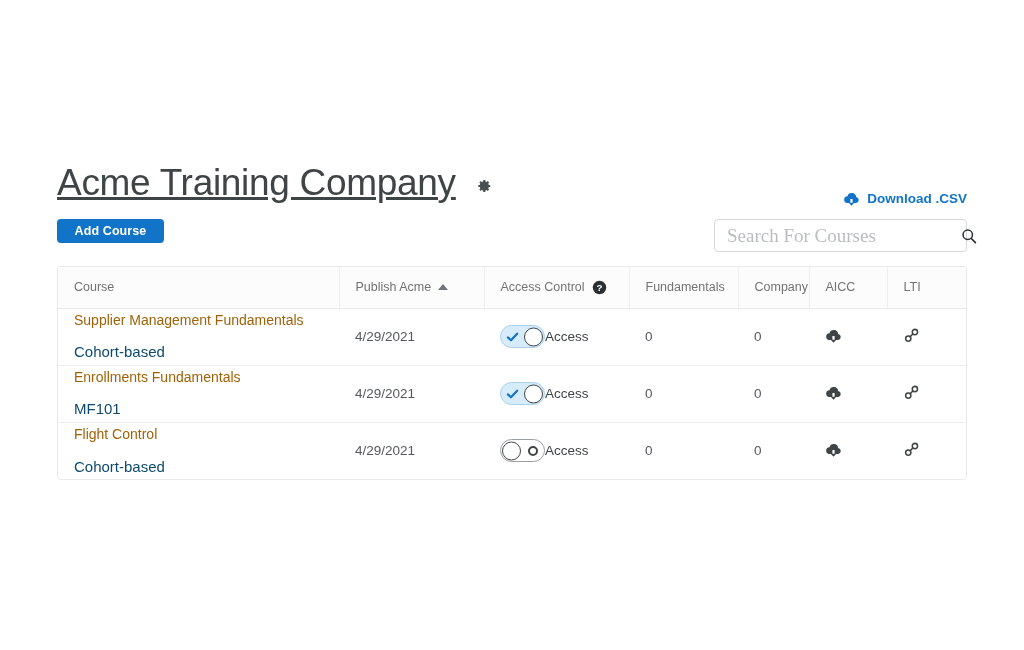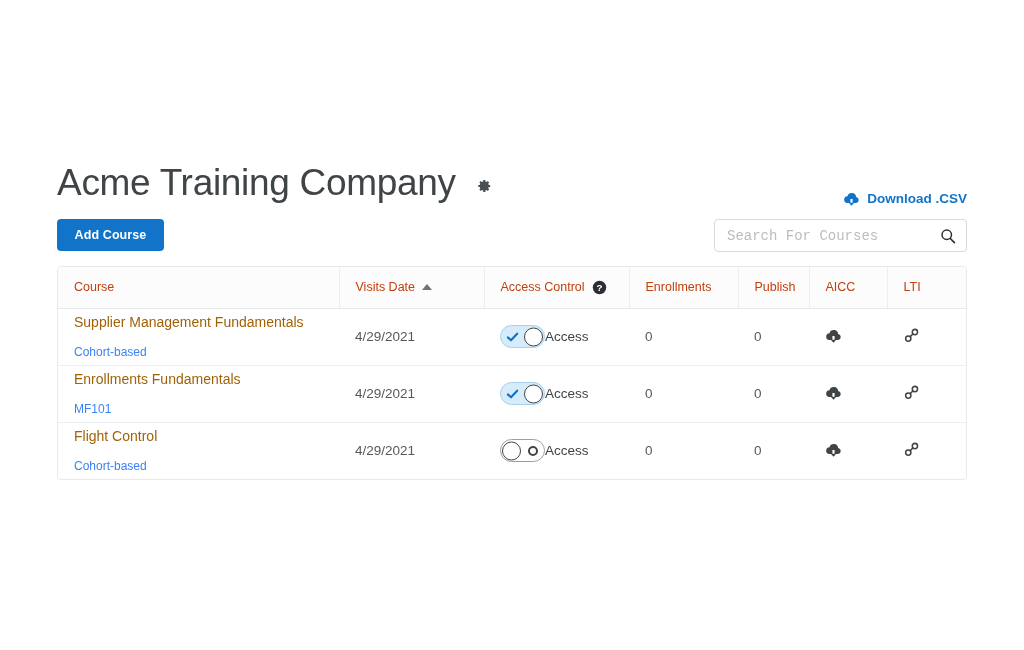--- a/index.html
+++ b/index.html
@@ -30,20 +30,21 @@
     align-items: center;
     gap: 18px;
   }
   .page-title {
     font-size: 37px;
     font-weight: 400;
     color: #3f4447;
     letter-spacing: -0.3px;
     line-height: 1.1;
     white-space: nowrap;
+    text-decoration: underline;
   }
   .gear-icon {
     display: block;
     width: 18px;
     height: 18px;
     margin-top: 6px;
     cursor: pointer;
   }
   .gear-icon svg { display: block; }
 
@@ -62,21 +63,21 @@
     white-space: nowrap;
   }
   .download-csv .cloud-dl-icon { display: block; width: 17px; height: 15px; }
 
   
   .add-course-button {
     position: absolute;
     left: 57px;
     top: 219px;
     width: 107px;
-    height: 32px;
+    height: 24px;
     background: #1274c9;
     border: none;
     border-radius: 4px;
     color: #ffffff;
     font-family: "Liberation Sans", sans-serif;
     font-size: 12.5px;
     font-weight: 700;
     letter-spacing: 0.1px;
     cursor: pointer;
     padding: 0;
@@ -93,22 +94,22 @@
     background: #ffffff;
     display: flex;
     align-items: center;
     padding: 0 10px 0 12px;
   }
   .search-input {
     flex: 1;
     border: none;
     outline: none;
     background: transparent;
-    font-family: Liberation Mono, monospace;
-    font-size: 14px;
+    font-family: Liberation Serif, serif;
+    font-size: 19px;
     color: #55595c;
     padding: 0;
   }
   .search-input::placeholder { color: #b9bdc1; }
   .search-icon { display: block; width: 16px; height: 16px; cursor: pointer; flex: none; }
 
   
   .table-wrap {
     position: absolute;
     left: 57px;
@@ -122,21 +123,21 @@
   table.courses {
     width: 100%;
     border-collapse: collapse;
     table-layout: fixed;
   }
   table.courses thead th {
     background: #fcfcfd;
     height: 41px;
     font-size: 12.5px;
     font-weight: 400;
-    color: #c2410c;
+    color: #737373;
     text-align: left;
     padding: 0 16px;
     border-bottom: 1px solid #e7e9eb;
     border-right: 1px solid #eceef0;
     vertical-align: middle;
     white-space: nowrap;
   }
   table.courses thead th:last-child { border-right: none; }
 
   th.col-course   { width: 281px; }
@@ -167,22 +168,22 @@
     color: #55595c;
   }
   table.courses tbody tr:last-child td { border-bottom: none; }
 
   .course-name {
     font-size: 14px;
     color: #a16207;
     line-height: 1.35;
   }
   .course-sub {
-    font-size: 12px;
-    color: #3b82f6;
+    font-size: 15px;
+    color: #0c4a6e;
     line-height: 1.4;
     margin-top: 12px;
   }
   td.cell-date { color: #55595c; font-size: 13.5px; }
   td.cell-num  { color: #55595c; font-size: 13.5px; }
   td.cell-icon { text-align: left; }
 
   
   .access-cell { display: flex; align-items: center; gap: 0; }
   .toggle {
@@ -278,43 +279,43 @@
     <table class="courses">
       <thead>
         <tr>
           <th class="col-course">
             <div class="th-inner">
               <span>Course</span>
             </div>
           </th>
           <th class="col-date">
             <div class="th-inner">
-              <span>Visits Date</span>
+              <span>Publish Acme</span>
               <span class="sort-caret"></span>
             </div>
           </th>
           <th class="col-access">
             <div class="th-inner">
               <span>Access Control</span>
               <span class="help-icon">
                 <svg viewBox="0 0 16 16" width="15" height="15" aria-hidden="true">
                   <circle cx="8" cy="8" r="7.2" fill="#2b2f33"></circle>
                   <text x="8" y="11.9" text-anchor="middle" font-family="Liberation Sans, sans-serif" font-size="10.5" font-weight="700" fill="#ffffff">?</text>
                 </svg>
               </span>
             </div>
           </th>
           <th class="col-enroll">
             <div class="th-inner">
-              <span>Enrollments</span>
+              <span>Fundamentals</span>
             </div>
           </th>
           <th class="col-visits">
             <div class="th-inner">
-              <span>Publish</span>
+              <span>Company</span>
             </div>
           </th>
           <th class="col-aicc">
             <div class="th-inner">
               <span>AICC</span>
             </div>
           </th>
           <th class="col-lti">
             <div class="th-inner">
               <span>LTI</span>

